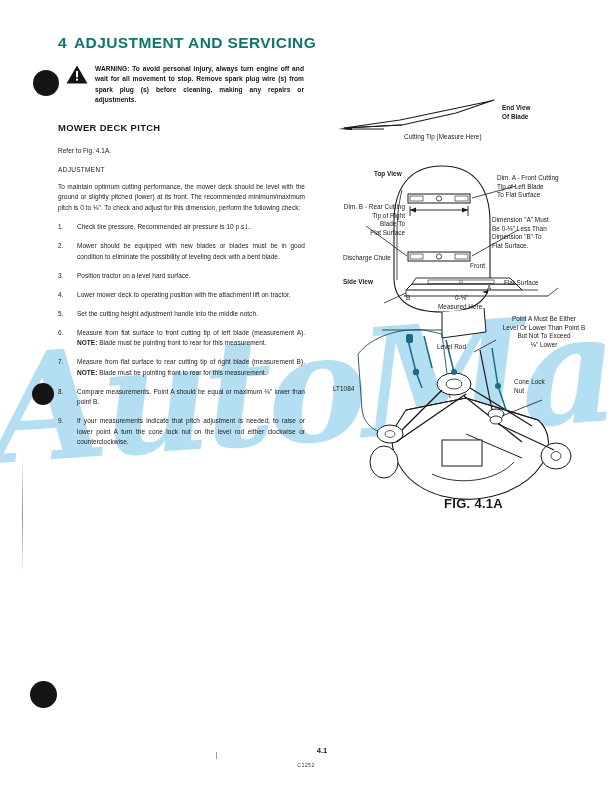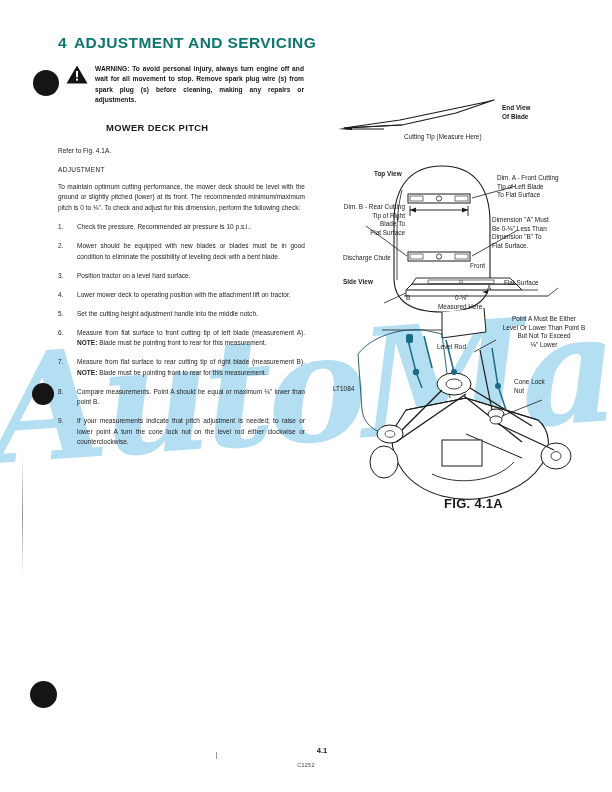--- a/index.html
+++ b/index.html
@@ -34,21 +34,21 @@
 
   
   .warning{position:absolute;left:66px;top:64px;width:238px;display:flex;gap:7px;}
   .warn-tri{flex:0 0 auto;width:22px;height:19px;position:relative;margin-top:1px;}
   .warn-tri svg{display:block;}
   .warn-text{font-size:6.6px;line-height:1.58;font-weight:700;text-align:justify;
     letter-spacing:.05px;color:#141414;}
 
   
   .sec-title{position:absolute;left:58px;top:122px;font-size:9.4px;font-weight:700;
-    letter-spacing:.35px;margin-left:48px;}
+    letter-spacing:.35px;}
 
   
   .col-left{position:absolute;left:58px;top:146px;width:247px;}
   .p{font-size:6.5px;line-height:1.62;margin:0 0 9px 0;text-align:justify;letter-spacing:.02px;}
   .p.plain{text-align:left;}
   .sub{font-size:6.5px;margin:0 0 9px 0;letter-spacing:.3px;}
   ol.steps{list-style:none;margin:0;padding:0;}
   ol.steps li{display:flex;gap:6px;margin-bottom:8.5px;}
   ol.steps li .n{flex:0 0 13px;font-size:6.5px;line-height:1.62;}
   ol.steps li .t{flex:1;font-size:6.5px;line-height:1.62;text-align:justify;letter-spacing:.02px;}

